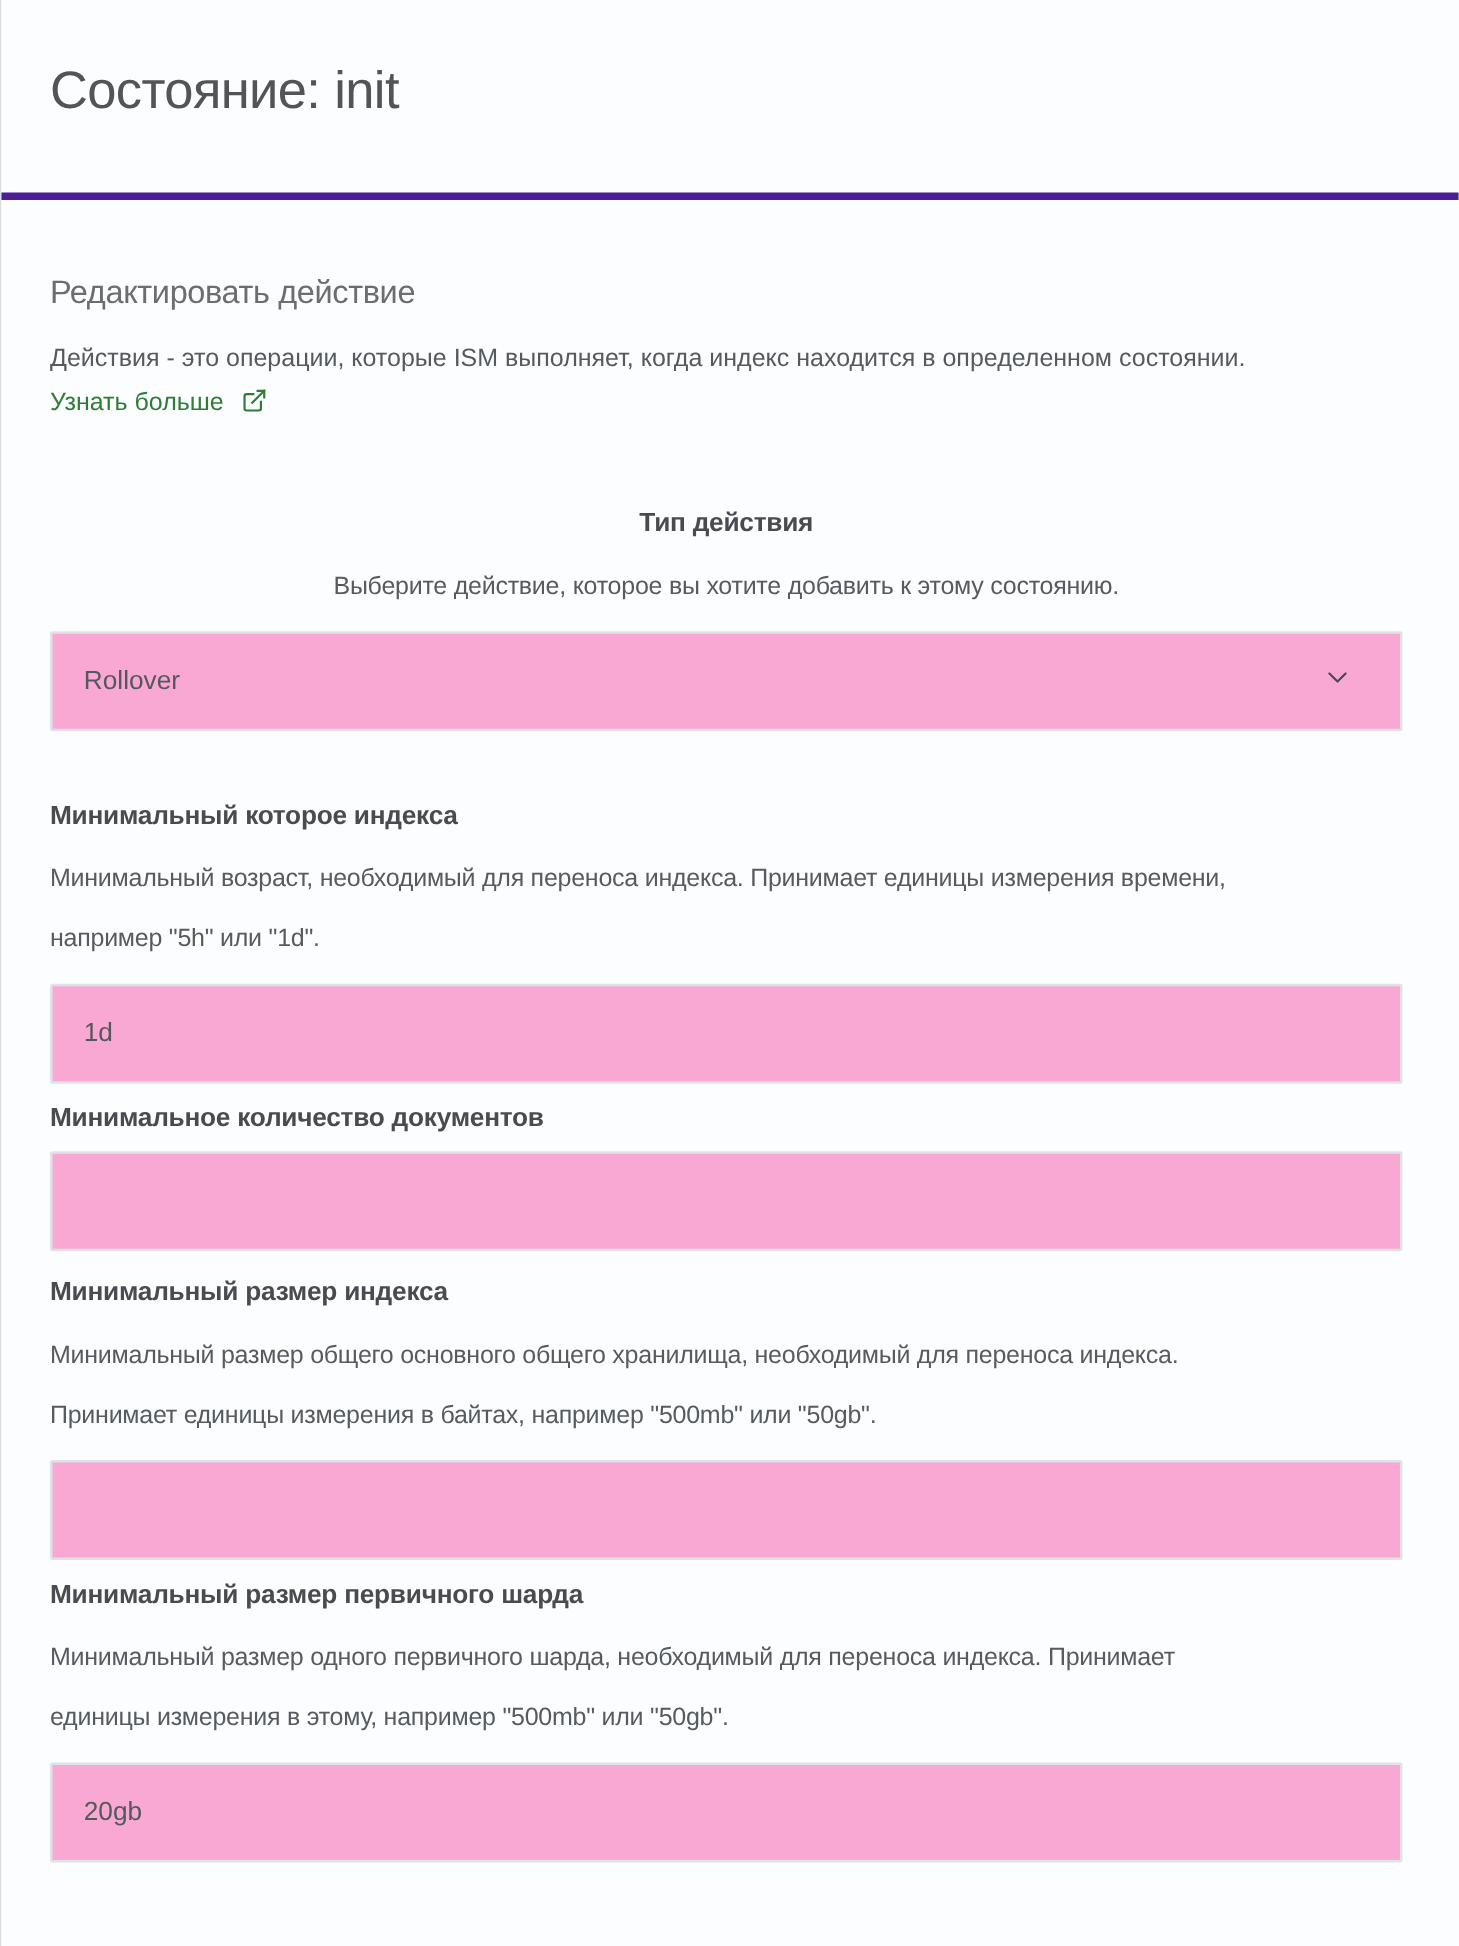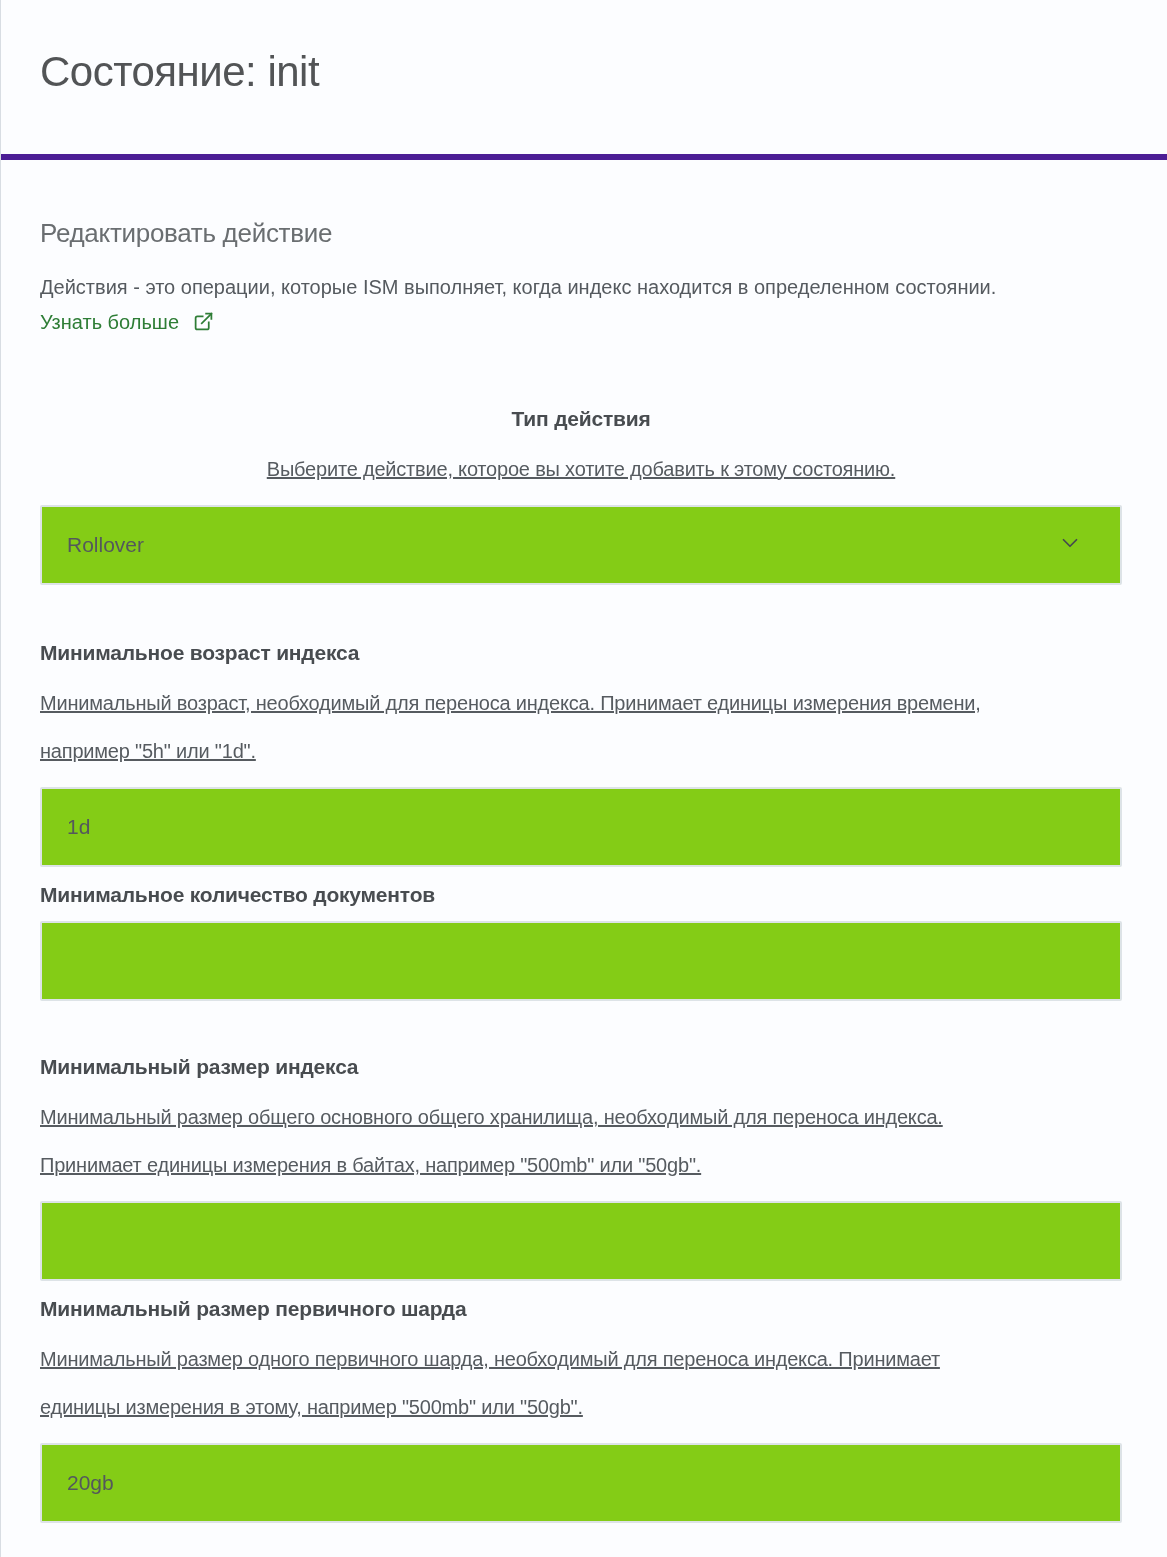--- a/index.html
+++ b/index.html
@@ -76,29 +76,28 @@
     margin-bottom: 12px;
     letter-spacing: -0.2px;
   }
 
   .field-help {
     font-size: 20px;
     color: #565b60;
     line-height: 48px;
     margin-bottom: 12px;
     letter-spacing: -0.2px;
-    text-decoration: underline;
   }
   .field-help .help-line { display: block; }
 
   .text-input,
   .select-box {
     width: 100%;
     height: 80px;
-    background: #84cc16;
+    background: #f9a8d4;
     border: 2px solid #dde3e7;
     border-radius: 2px;
     font-family: "Liberation Sans", sans-serif;
     font-size: 21px;
     color: #54585c;
     padding: 0 25px;
     outline: none;
   }
 
   .select-box {
@@ -139,34 +138,34 @@
     </div>
     <div class="select-box">
       <span>Rollover</span>
       <span class="chevron"><svg width="26" height="26" viewBox="0 0 24 24" fill="none" stroke="#45494e" stroke-width="1.6" stroke-linecap="round" stroke-linejoin="round">
             <polyline points="6 9 12 15 18 9"></polyline>
           </svg></span>
     </div>
   </div>
 
   <div class="field">
-    <span class="field-label">Минимальное возраст индекса</span>
+    <span class="field-label">Минимальный которое индекса</span>
     <div class="field-help">
       <span class="help-line">Минимальный возраст, необходимый для переноса индекса. Принимает единицы измерения времени,</span>
       <span class="help-line">например "5h" или "1d".</span>
     </div>
     <input class="text-input" type="text" value="1d" style="">
   </div>
 
   <div class="field tight">
     <span class="field-label">Минимальное количество документов</span>
     <input class="text-input" type="text" value="" style="">
   </div>
 
-  <div class="field" style="margin-top:52px">
+  <div class="field" style="margin-top:19px">
     <span class="field-label">Минимальный размер индекса</span>
     <div class="field-help">
       <span class="help-line">Минимальный размер общего основного общего хранилища, необходимый для переноса индекса.</span>
       <span class="help-line">Принимает единицы измерения в байтах, например "500mb" или "50gb".</span>
     </div>
     <input class="text-input" type="text" value="" style="">
   </div>
 
   <div class="field tight">
     <span class="field-label">Минимальный размер первичного шарда</span>

